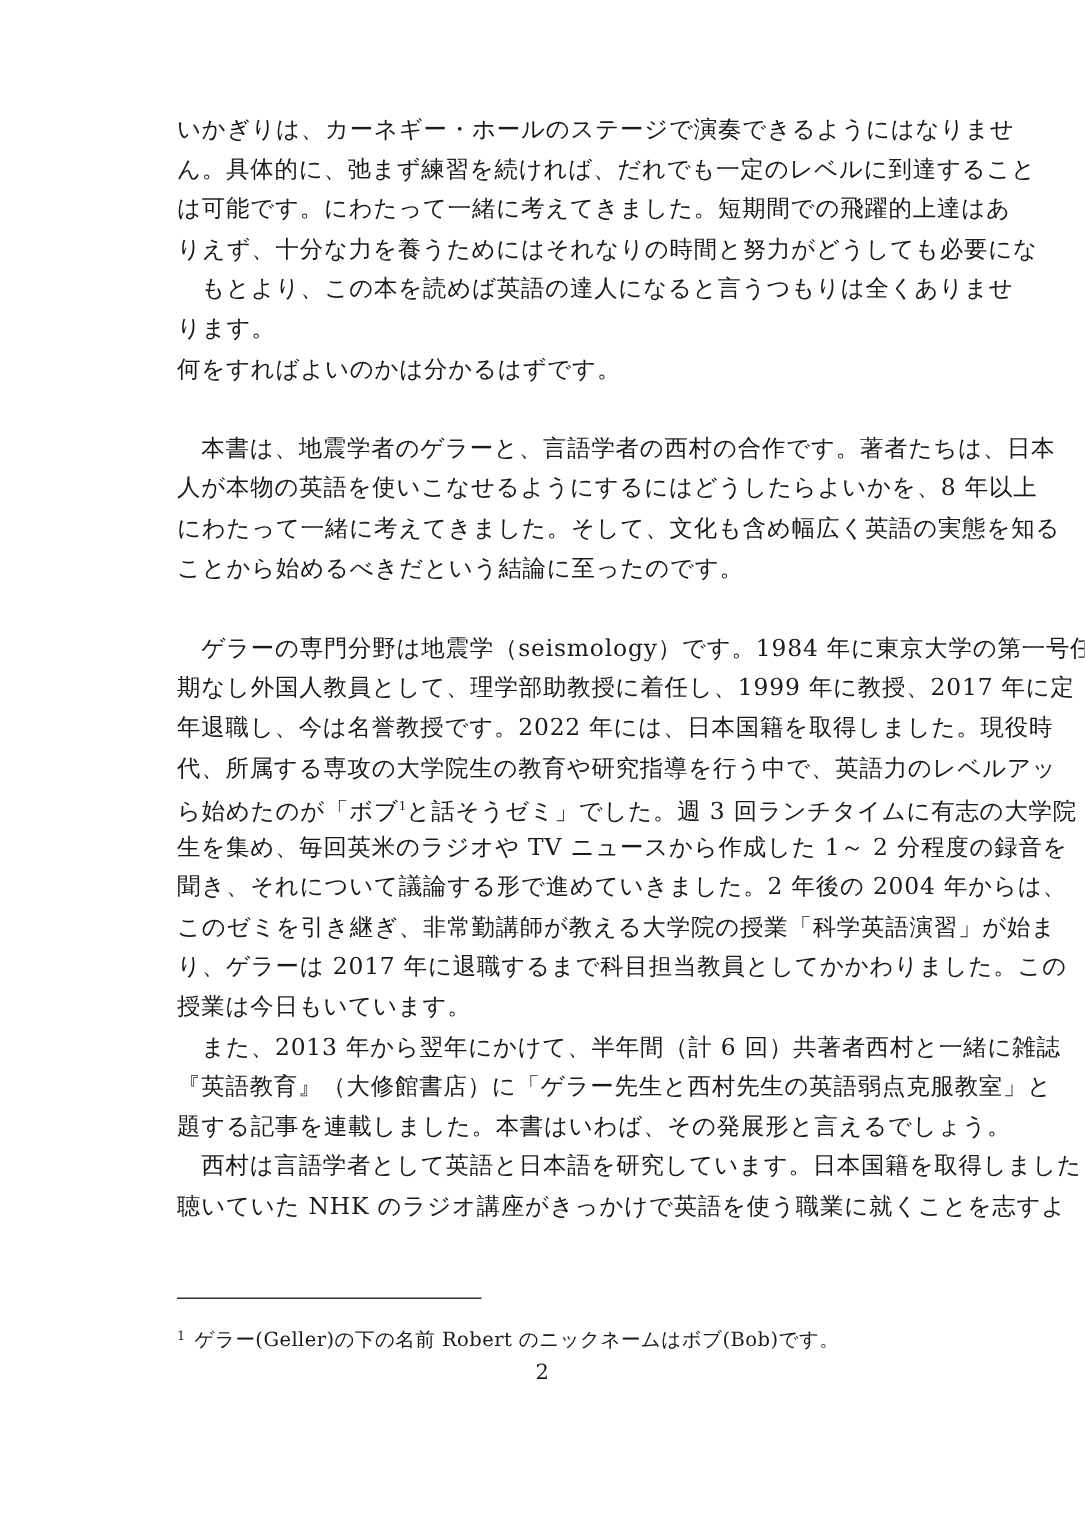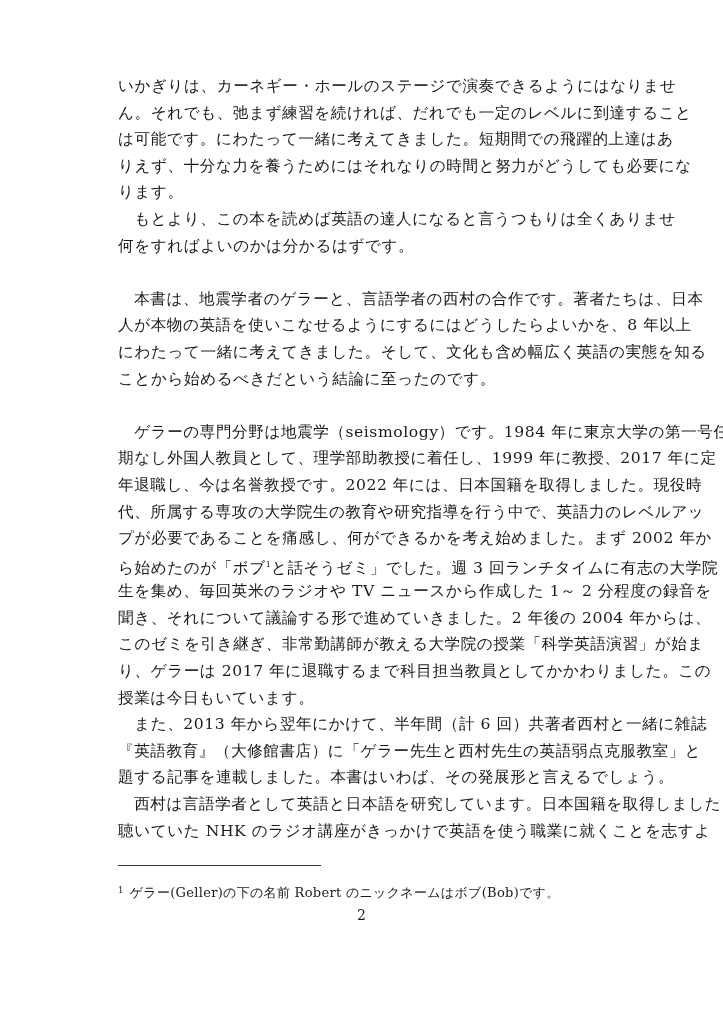--- a/index.html
+++ b/index.html
@@ -26,37 +26,36 @@
       position: absolute; left: 0; width: 723px; top: 907px; text-align: center; font-size: 14px;
     }
   </style>
 </head>
 <body>
 
 <div class="page">
 
   <div class="text-block" style="top:73px;">
     <span class="line">いかぎりは、カーネギー・ホールのステージで演奏できるようにはなりませ</span>
-    <span class="line">ん。それでも、弛まず練習を続ければ、だれでも一定のレベルに到達すること</span>
+    <span class="line">ん。具体的に、弛まず練習を続ければ、だれでも一定のレベルに到達すること</span>
     <span class="line">は可能です。にわたって一緒に考えてきました。短期間での飛躍的上達はあ</span>
     <span class="line">りえず、十分な力を養うためにはそれなりの時間と努力がどうしても必要にな</span>
+    <span class="line">　もとより、この本を読めば英語の達人になると言うつもりは全くありませ</span>
     <span class="line">ります。</span>
-    <span class="line">　もとより、この本を読めば英語の達人になると言うつもりは全くありませ</span>
     <span class="line">何をすればよいのかは分かるはずです。</span>
     <span class="line"></span>
     <span class="line">　本書は、地震学者のゲラーと、言語学者の西村の合作です。著者たちは、日本</span>
     <span class="line">人が本物の英語を使いこなせるようにするにはどうしたらよいかを、8 年以上</span>
     <span class="line">にわたって一緒に考えてきました。そして、文化も含め幅広く英語の実態を知る</span>
     <span class="line">ことから始めるべきだという結論に至ったのです。</span>
     <span class="line"></span>
     <span class="line">　ゲラーの専門分野は地震学（seismology）です。1984 年に東京大学の第一号任</span>
     <span class="line">期なし外国人教員として、理学部助教授に着任し、1999 年に教授、2017 年に定</span>
     <span class="line">年退職し、今は名誉教授です。2022 年には、日本国籍を取得しました。現役時</span>
     <span class="line">代、所属する専攻の大学院生の教育や研究指導を行う中で、英語力のレベルアッ</span>
-    <span class="line">プが必要であることを痛感し、何ができるかを考え始めました。まず 2002 年か</span>
     <span class="line"><span>ら始めたのが「ボブ</span><span class="sup">1</span><span>と話そうゼミ」でした。週 3 回ランチタイムに有志の大学院</span></span>
     <span class="line">生を集め、毎回英米のラジオや TV ニュースから作成した 1～ 2 分程度の録音を</span>
     <span class="line">聞き、それについて議論する形で進めていきました。2 年後の 2004 年からは、</span>
     <span class="line">このゼミを引き継ぎ、非常勤講師が教える大学院の授業「科学英語演習」が始ま</span>
     <span class="line">り、ゲラーは 2017 年に退職するまで科目担当教員としてかかわりました。この</span>
     <span class="line">授業は今日もいています。</span>
     <span class="line">　また、2013 年から翌年にかけて、半年間（計 6 回）共著者西村と一緒に雑誌</span>
     <span class="line">『英語教育』（大修館書店）に「ゲラー先生と西村先生の英語弱点克服教室」と</span>
     <span class="line">題する記事を連載しました。本書はいわば、その発展形と言えるでしょう。</span>
     <span class="line">　西村は言語学者として英語と日本語を研究しています。日本国籍を取得しました</span>

